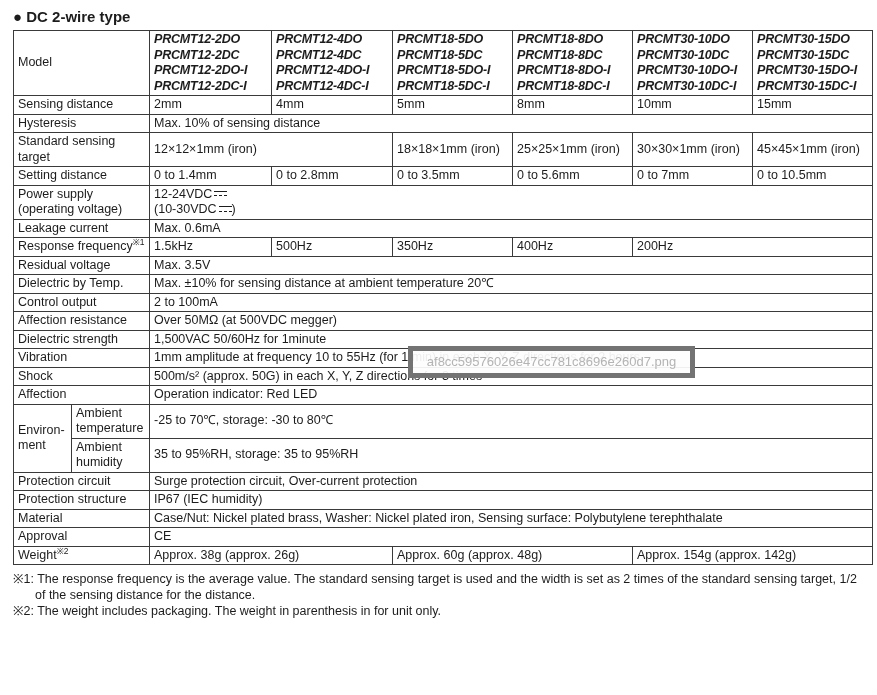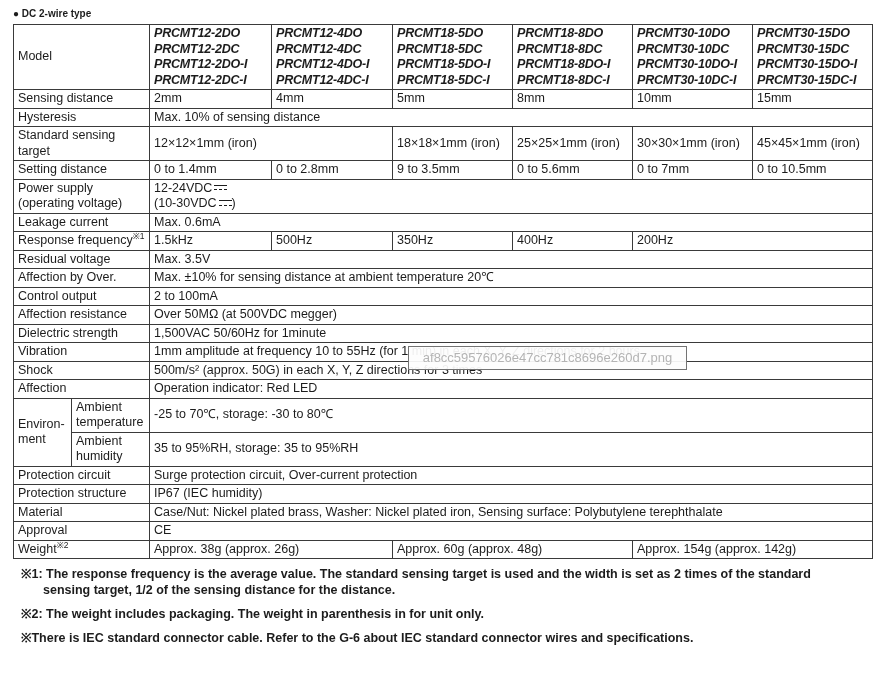--- a/index.html
+++ b/index.html
@@ -3,21 +3,21 @@
 <meta charset="utf-8">
 <style>
   html, body { margin:0; padding:0; }
   body {
     width:877px; height:695px; overflow:hidden;
     background:#ffffff; color:#1c1c1c;
     font-family:"Liberation Sans", sans-serif;
     position:relative;
   }
   .title {
-    font-size:10px; font-weight:bold;
+    font-size:15px; font-weight:bold;
     margin:8px 8px 5px 13px;
   }
   table.spec {
     border-collapse:collapse; table-layout:fixed;
     margin-left:13px; width:860px;
   }
   table.spec td {
     border:1px solid #3a3a3a;
     padding:1px 4px;
     font-size:12.5px; line-height:15.5px;
@@ -25,26 +25,26 @@
     overflow:hidden; word-wrap:break-word;
   }
   td.bold { font-weight:bold; font-size:12.3px; letter-spacing:-0.2px; line-height:16.8px;font-style:italic; }
   sup.ref { font-size:8.5px; vertical-align:super; line-height:0; }
   .dc { display:inline-block; width:13px; height:9px; position:relative; margin-left:2px; }
   .dc::before { content:""; position:absolute; top:2px; left:0; right:0; border-top:1.6px solid #1c1c1c; }
   .dc::after  { content:""; position:absolute; top:6.5px; left:0; right:0; border-top:1.6px dashed #1c1c1c; }
   .watermark {
     position:absolute; left:408px; top:346px; width:277px; height:22px;
     background:rgba(253,253,253,0.93);
-    border:1px solid #737373;
+    border:5px solid #737373;
     color:#b4b4b4; font-size:13px; line-height:22px;
     text-align:center; white-space:nowrap; overflow:hidden;
   }
   .footnotes { margin:7px 0 0 13px; width:851px; }
-  .fn { margin:8px; font-size:12.5px; line-height:15.9px;font-weight:bold; }
+  .fn { margin:0; font-size:12.5px; line-height:15.9px; }
   .fn.hang { padding-left:22px; text-indent:-22px; }
 </style>
 </head>
 <body>
 
 <div class="title">● DC 2-wire type</div>
 
 <table class="spec">
   <colgroup>
     <col style="width:58px">
@@ -84,21 +84,21 @@
         <td colspan="2">12×12×1mm (iron)</td>
         <td>18×18×1mm (iron)</td>
         <td>25×25×1mm (iron)</td>
         <td>30×30×1mm (iron)</td>
         <td>45×45×1mm (iron)</td>
       </tr>
       <tr>
         <td colspan="2">Setting distance</td>
         <td>0 to 1.4mm</td>
         <td>0 to 2.8mm</td>
-        <td>9 to 3.5mm</td>
+        <td>0 to 3.5mm</td>
         <td>0 to 5.6mm</td>
         <td>0 to 7mm</td>
         <td>0 to 10.5mm</td>
       </tr>
       <tr>
         <td colspan="2">Power supply<br>(operating voltage)</td>
         <td colspan="6">12-24VDC<span class="dc"></span><br>(10-30VDC<span class="dc"></span>)</td>
       </tr>
       <tr>
         <td colspan="2">Leakage current</td>
@@ -110,21 +110,21 @@
         <td>500Hz</td>
         <td>350Hz</td>
         <td>400Hz</td>
         <td colspan="2">200Hz</td>
       </tr>
       <tr>
         <td colspan="2">Residual voltage</td>
         <td colspan="6">Max. 3.5V</td>
       </tr>
       <tr>
-        <td colspan="2">Affection by Over.</td>
+        <td colspan="2">Dielectric by Temp.</td>
         <td colspan="6">Max. ±10% for sensing distance at ambient temperature 20℃</td>
       </tr>
       <tr>
         <td colspan="2">Control output</td>
         <td colspan="6">2 to 100mA</td>
       </tr>
       <tr>
         <td colspan="2">Affection resistance</td>
         <td colspan="6">Over 50MΩ (at 500VDC megger)</td>
       </tr>
@@ -174,16 +174,15 @@
         <td colspan="2">Approx. 38g (approx. 26g)</td>
         <td colspan="2">Approx. 60g (approx. 48g)</td>
         <td colspan="2">Approx. 154g (approx. 142g)</td>
       </tr>
     </tbody>
 </table>
 
 <div class="footnotes">
     <p class="fn hang">※1: The response frequency is the average value. The standard sensing target is used and the width is set as 2 times of the standard sensing target, 1/2 of the sensing distance for the distance.</p>
     <p class="fn hang">※2: The weight includes packaging. The weight in parenthesis in for unit only.</p>
-    <p class="fn hang">※There is IEC standard connector cable. Refer to the G-6 about IEC standard connector wires and specifications.</p>
   </div>
 
 <div class="watermark">af8cc59576026e47cc781c8696e260d7.png</div>
 
 </body></html>

